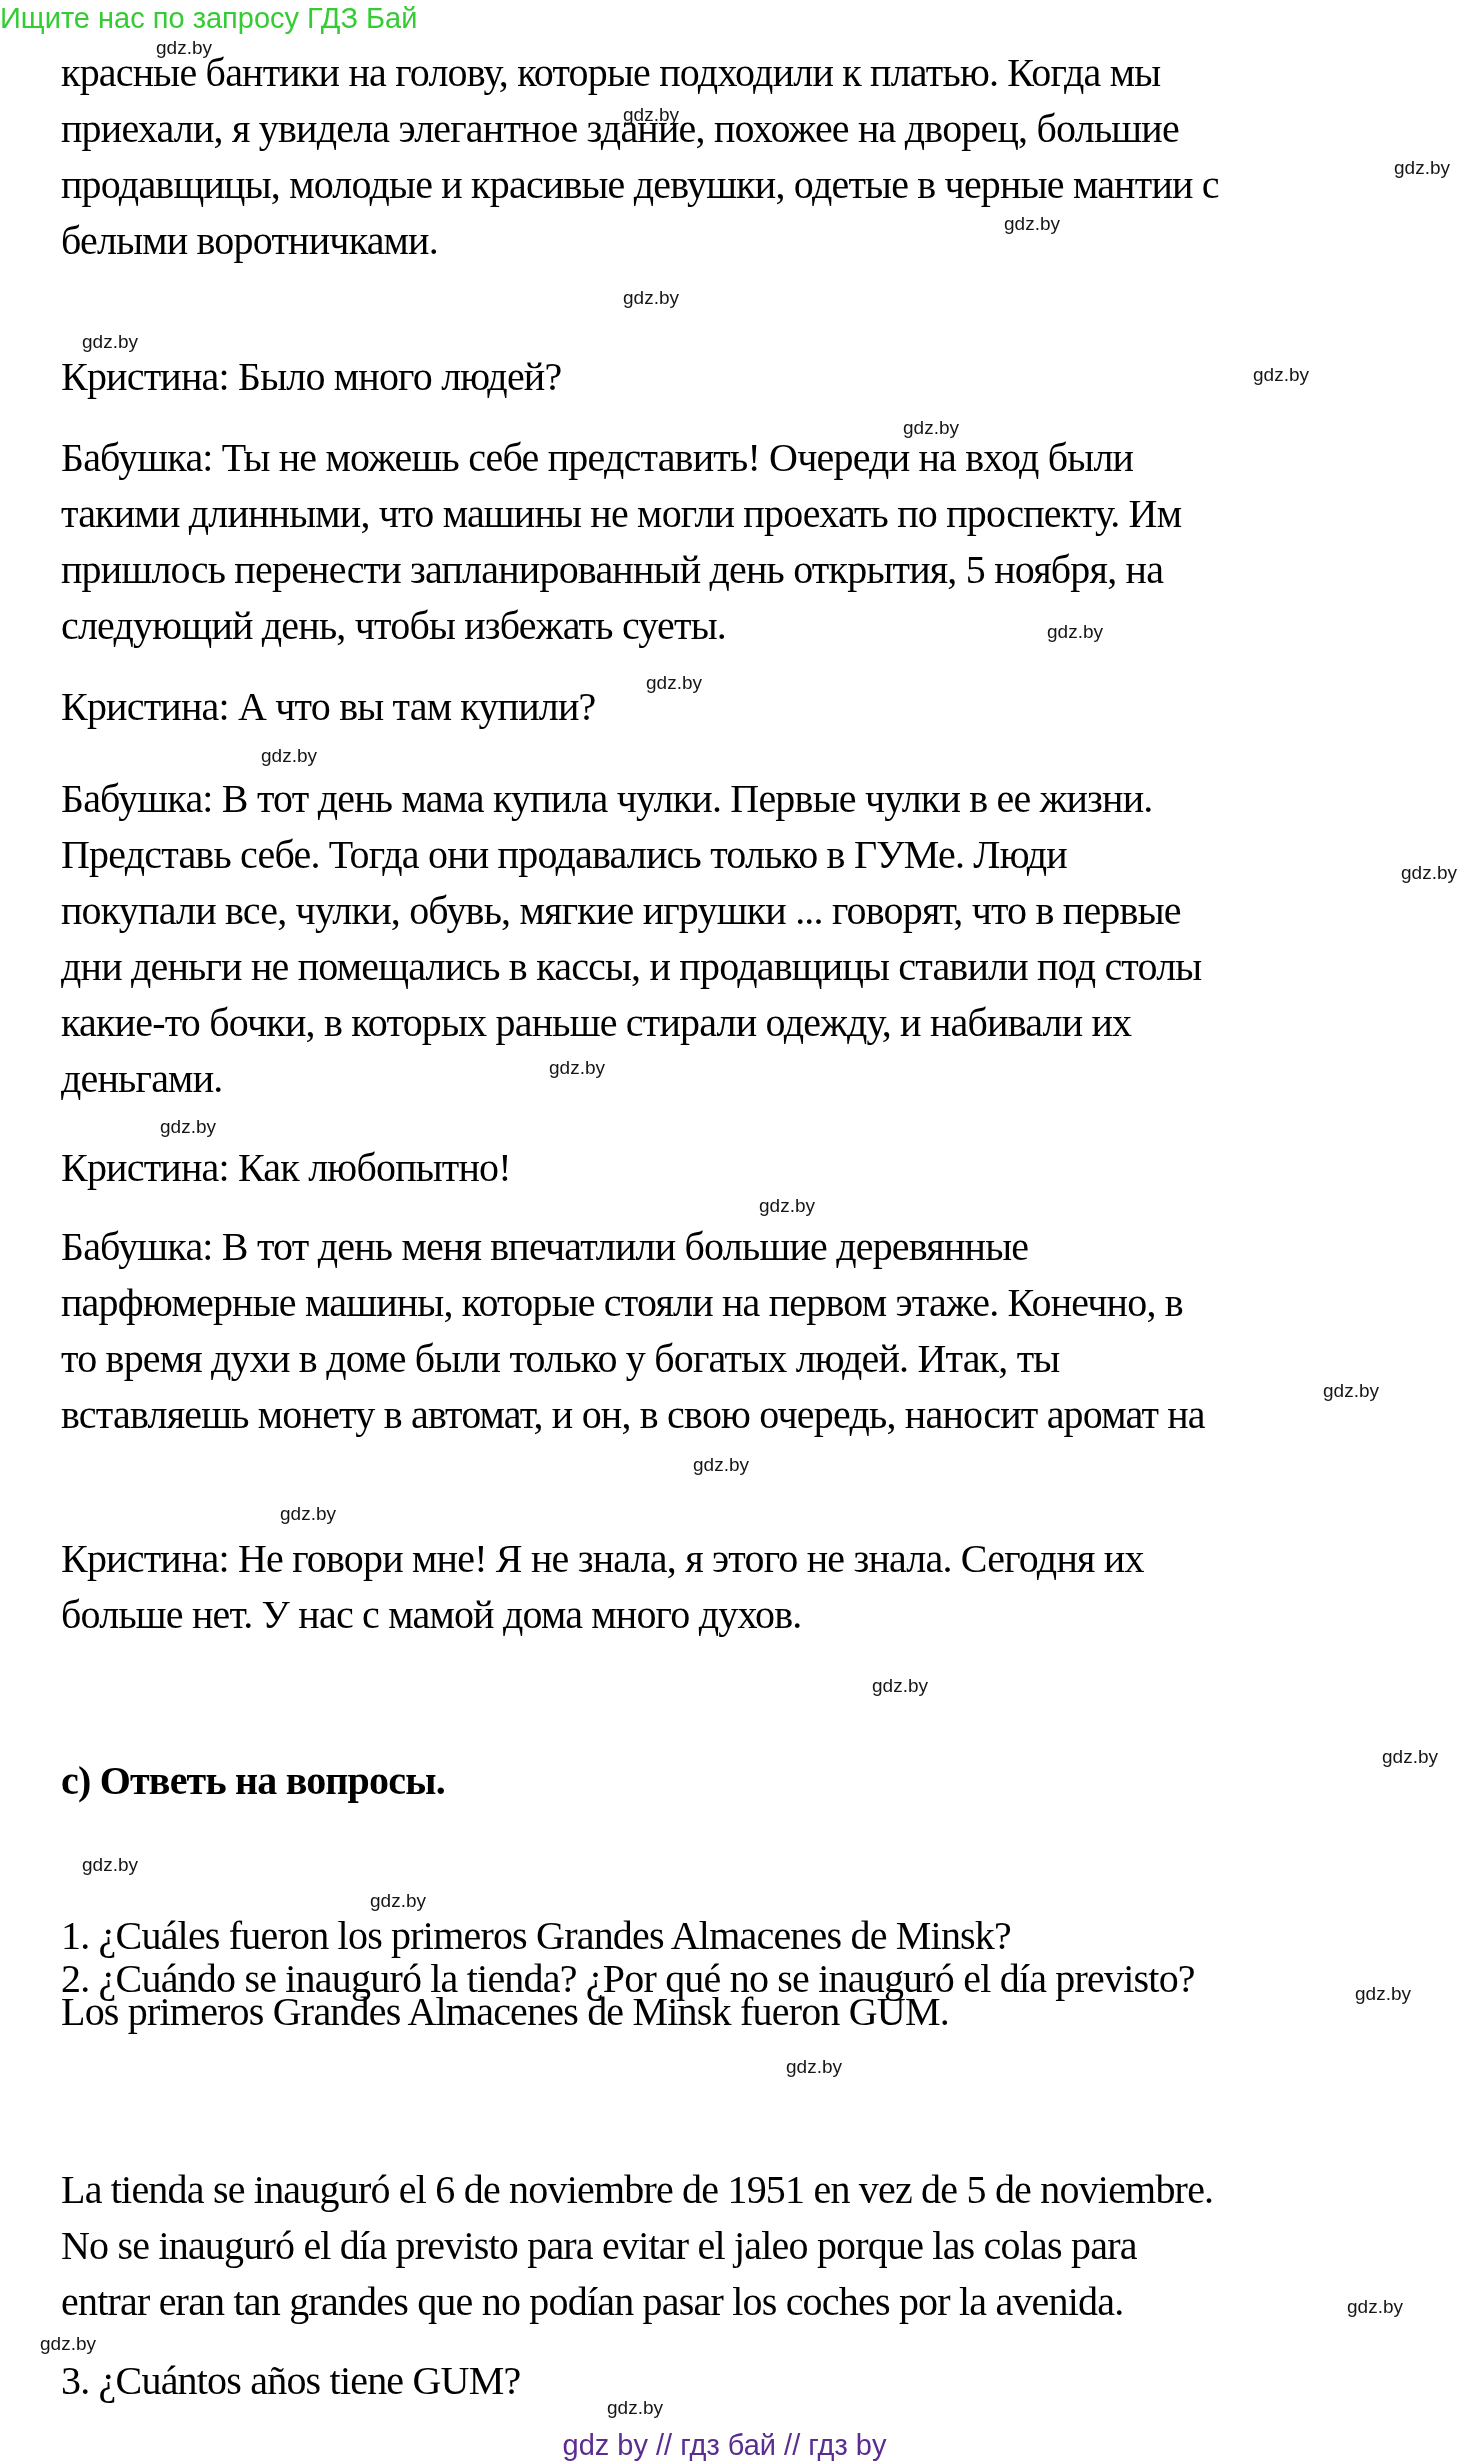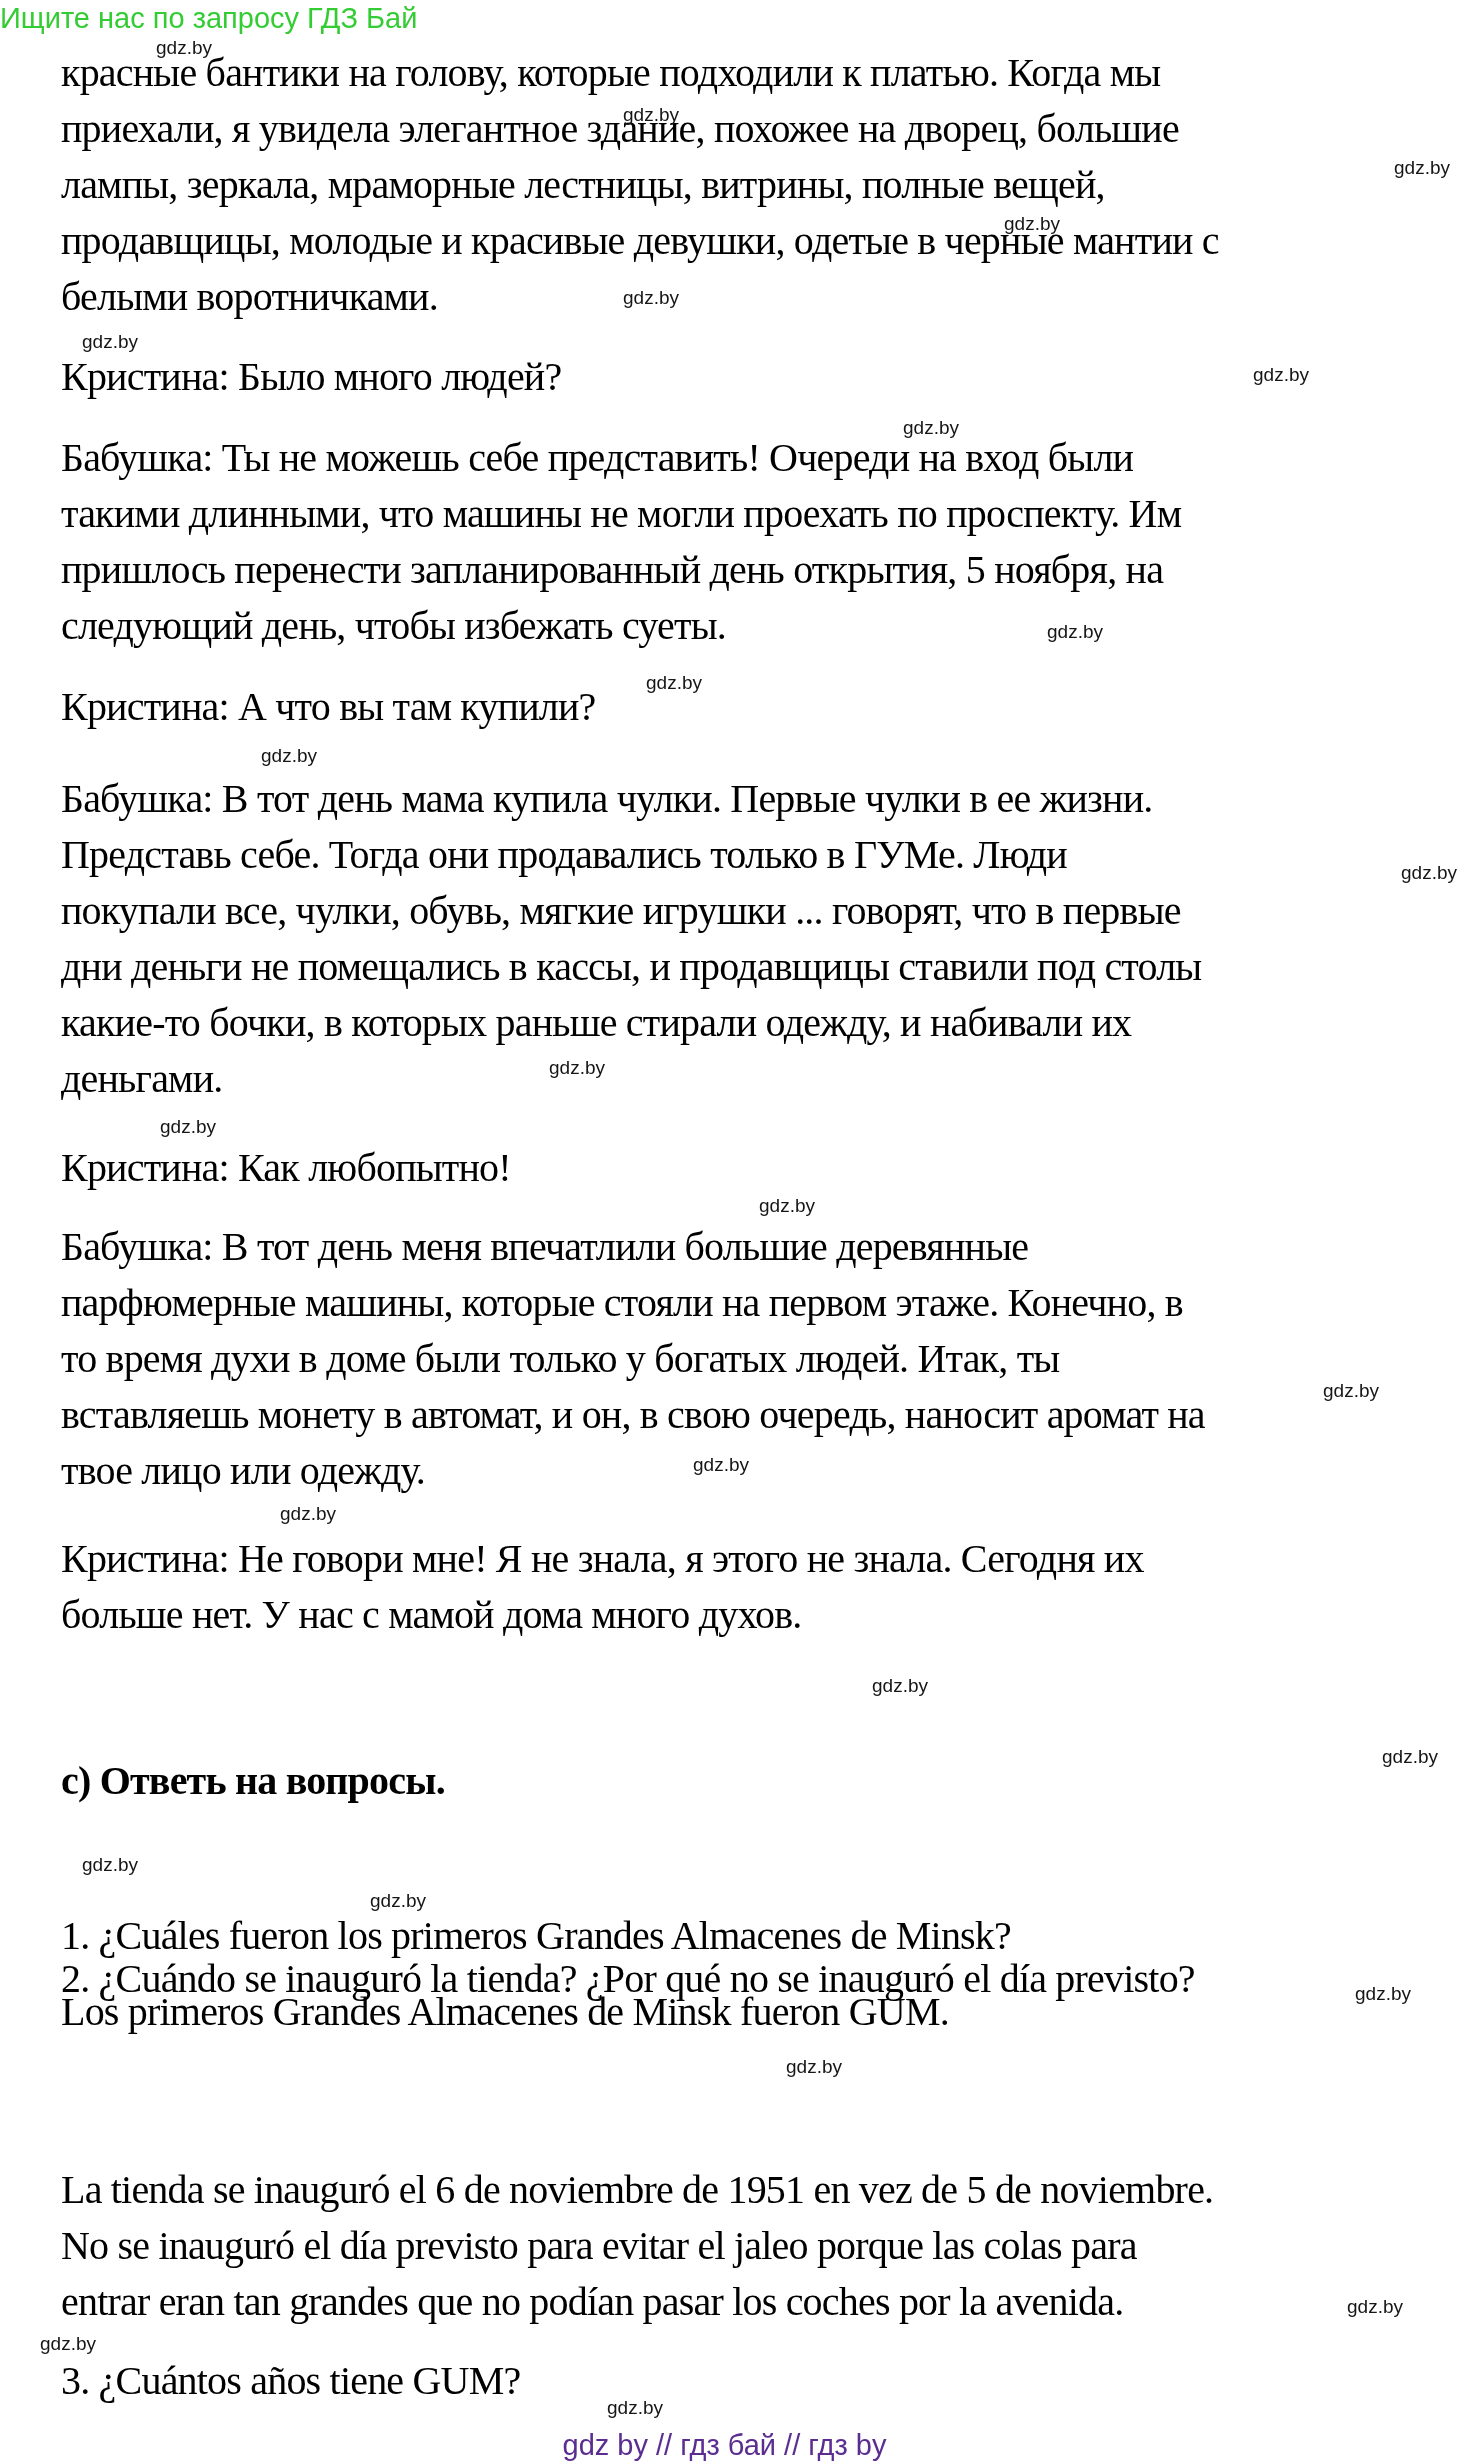--- a/index.html
+++ b/index.html
@@ -54,21 +54,20 @@
 </style>
 </head>
 <body>
 
 <div class="banner" style="color: rgb(51, 204, 51);">Ищите нас по запросу ГДЗ Бай</div>
 
 <div id="paragraphs">
     <div class="para" style="top: 45px;">
       <div class="line">красные бантики на голову, которые подходили к платью. Когда мы</div>
       <div class="line">приехали, я увидела элегантное здание, похожее на дворец, большие</div>
-      <div class="line">лампы, зеркала, мраморные лестницы, витрины, полные вещей,</div>
       <div class="line">продавщицы, молодые и красивые девушки, одетые в черные мантии с</div>
       <div class="line">белыми воротничками.</div>
     </div>
     <div class="para" style="top: 349px;">
       <div class="line">Кристина: Было много людей?</div>
     </div>
     <div class="para" style="top: 430px;">
       <div class="line">Бабушка: Ты не можешь себе представить! Очереди на вход были</div>
       <div class="line">такими длинными, что машины не могли проехать по проспекту. Им</div>
       <div class="line">пришлось перенести запланированный день открытия, 5 ноября, на</div>
@@ -86,21 +85,20 @@
       <div class="line">деньгами.</div>
     </div>
     <div class="para" style="top: 1140px;">
       <div class="line">Кристина: Как любопытно!</div>
     </div>
     <div class="para" style="top: 1219px;">
       <div class="line">Бабушка: В тот день меня впечатлили большие деревянные</div>
       <div class="line">парфюмерные машины, которые стояли на первом этаже. Конечно, в</div>
       <div class="line">то время духи в доме были только у богатых людей. Итак, ты</div>
       <div class="line">вставляешь монету в автомат, и он, в свою очередь, наносит аромат на</div>
-      <div class="line">твое лицо или одежду.</div>
     </div>
     <div class="para" style="top: 1531px;">
       <div class="line">Кристина: Не говори мне! Я не знала, я этого не знала. Сегодня их</div>
       <div class="line">больше нет. У нас с мамой дома много духов.</div>
     </div>
     <div class="para bold" style="top: 1753px;">
       <div class="line">с) Ответь на вопросы.</div>
     </div>
     <div class="para" style="top: 1908px;">
       <div class="line">1. ¿Cuáles fueron los primeros Grandes Almacenes de Minsk?</div>

